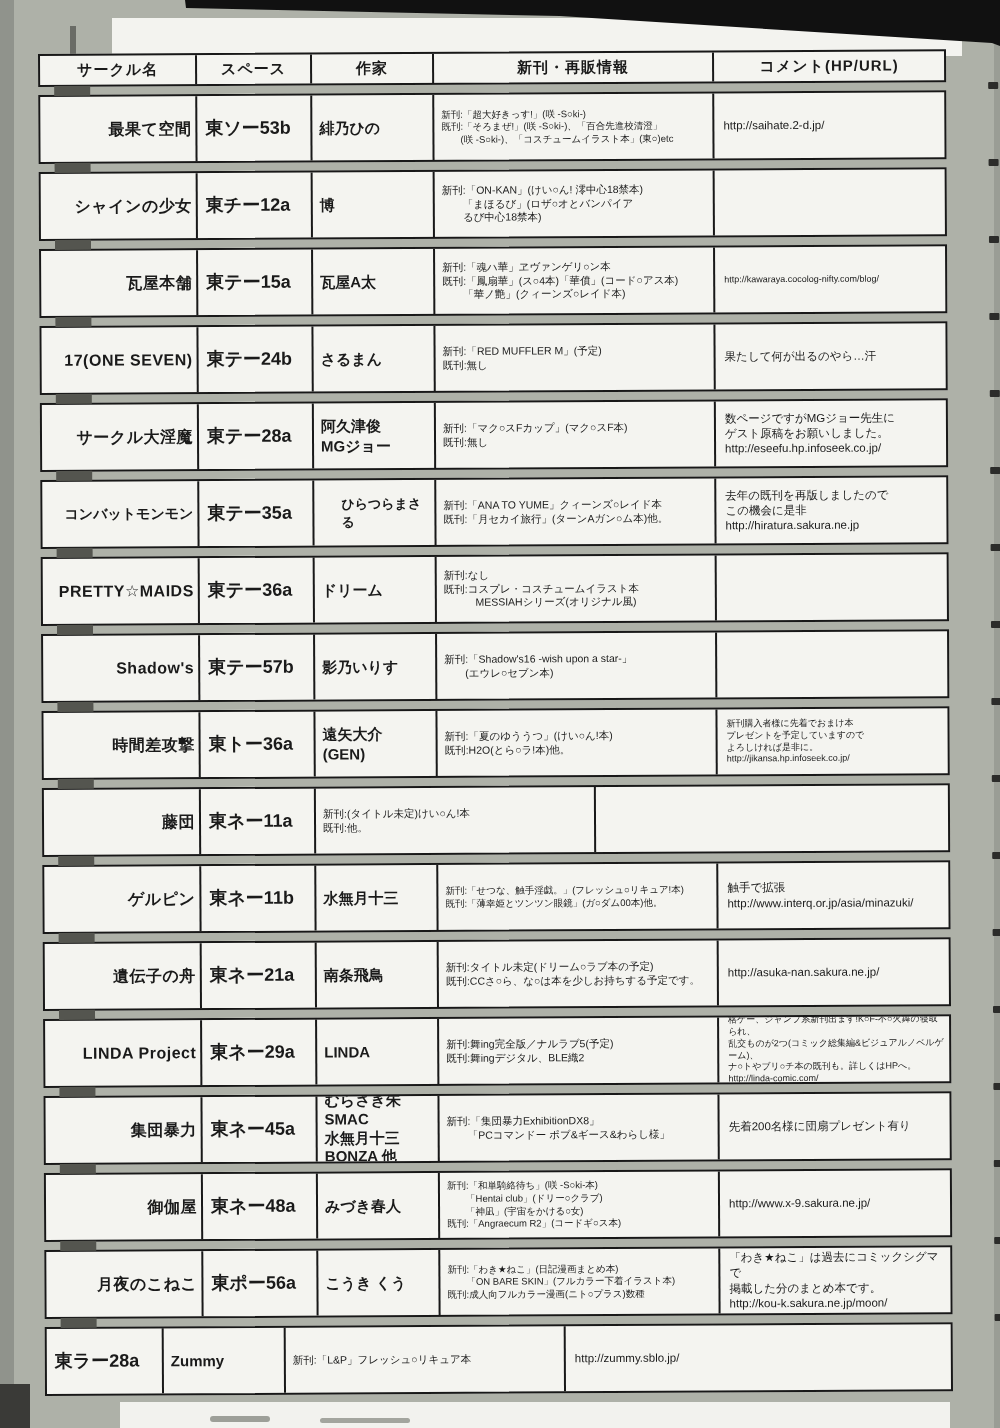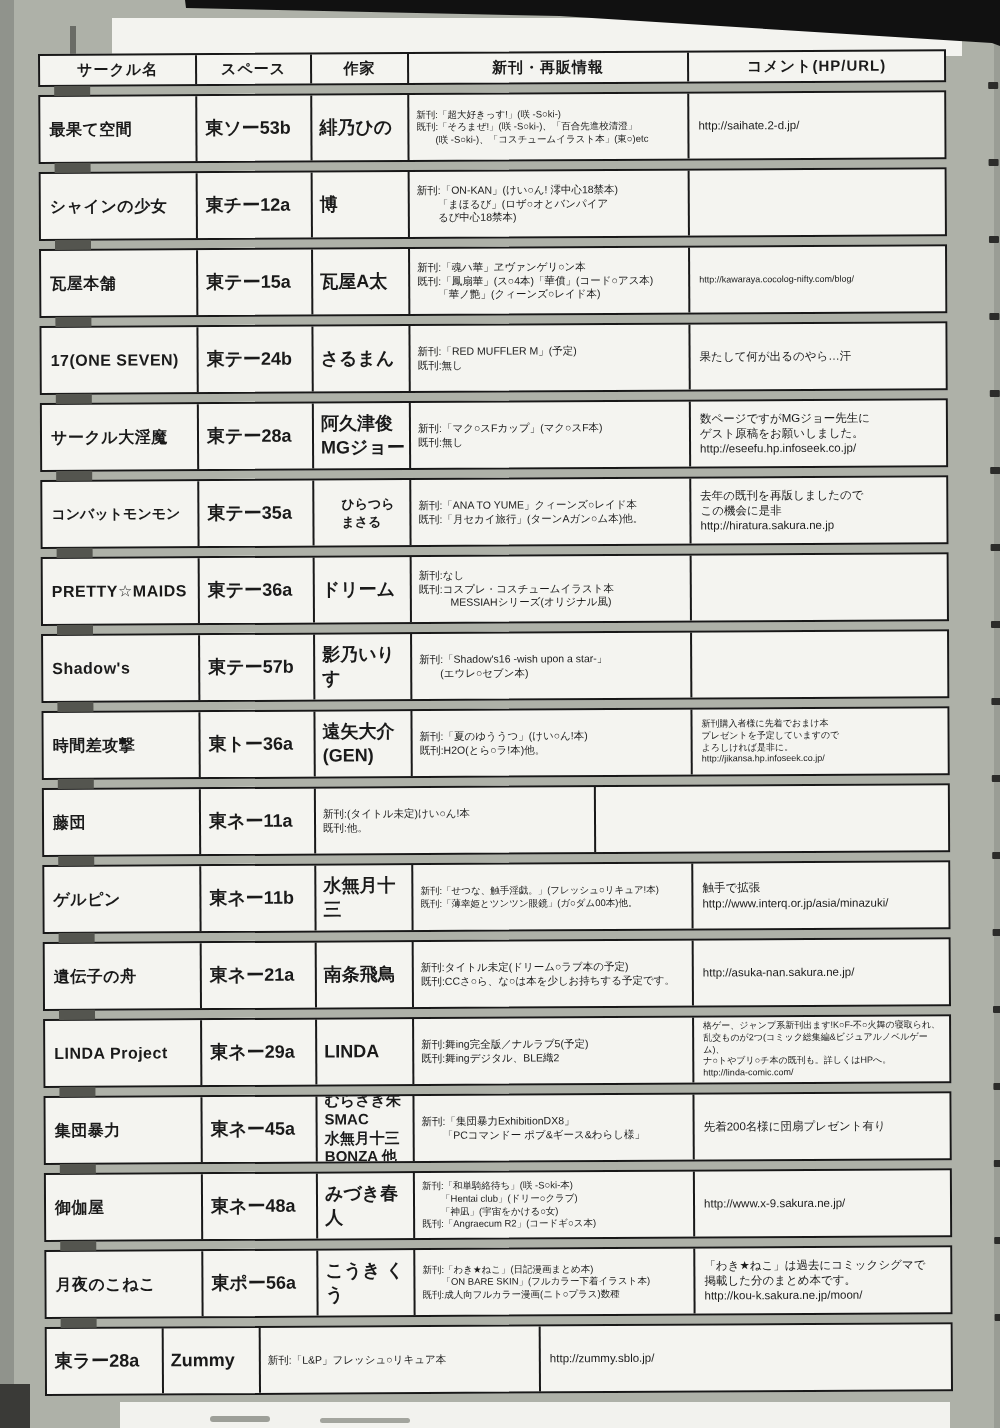--- a/index.html
+++ b/index.html
@@ -27,32 +27,32 @@
   }
   .row{
     display:flex;box-sizing:border-box;width:908px;
     background:#f4f4f0;border:2px solid #181818;
     margin-bottom:8px;
   }
   .header-row{height:33px;}
   .body-row{height:69px;}
   .cell{box-sizing:border-box;display:flex;flex-direction:column;justify-content:center;overflow:hidden;}
   .cell + .cell{border-left:2px solid #181818;}
-  .c0{width:155px;padding:2px 4px 2px 9px;}
+  .c0{width:155px;padding:2px 4px 2px 9px;align-items:flex-end;}
   .c1{width:115px;padding:2px 2px 2px 8px;}
-  .c2{width:97px;padding:2px 2px 2px 7px;}
+  .c2{width:122px;padding:2px 2px 2px 7px;}
   .c3{width:280px;padding:2px 3px 2px 7px;}
   .c4{width:253px;padding:2px 4px 2px 9px;flex:1;}
   .header-row .cell{align-items:center;justify-content:center;padding:0;
     font-weight:700;font-size:15px;letter-spacing:1px;}
   .line{white-space:pre-wrap;line-height:1.32;}
   .circle .line{font-weight:700;font-size:16px;letter-spacing:0.5px;}
   .circle.small .line{font-size:14px;letter-spacing:0;}
   .space .line{font-weight:700;font-size:18px;}
-  .artist .line{font-weight:700;font-size:18px;}
+  .artist .line{font-weight:700;font-size:15px;}
   .artist.mid .line{font-size:13px;margin-left:20px;}
   .artist.small .line{font-size:15px;line-height:1.25;}
   .info .line{font-size:10.5px;}
   .info.small .line{font-size:9.5px;}
   .comment .line{font-size:11.5px;}
   .comment.small .line{font-size:9px;line-height:1.3;}
   .smudge{position:absolute;width:36px;height:10px;background:#54554f;}
   .tick{position:absolute;width:10px;height:7px;background:#2c2c2a;border-radius:1px;}
 </style>
 </head>

